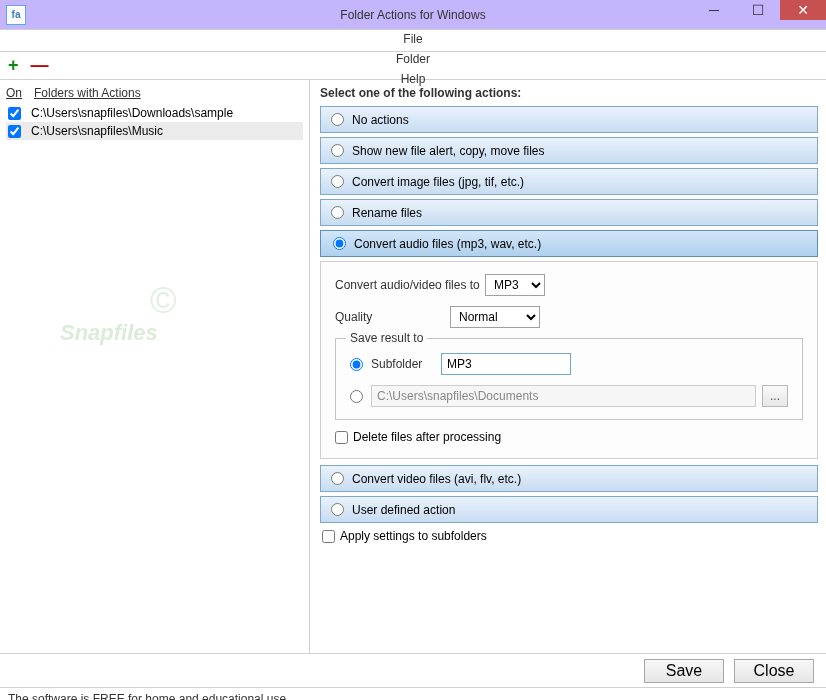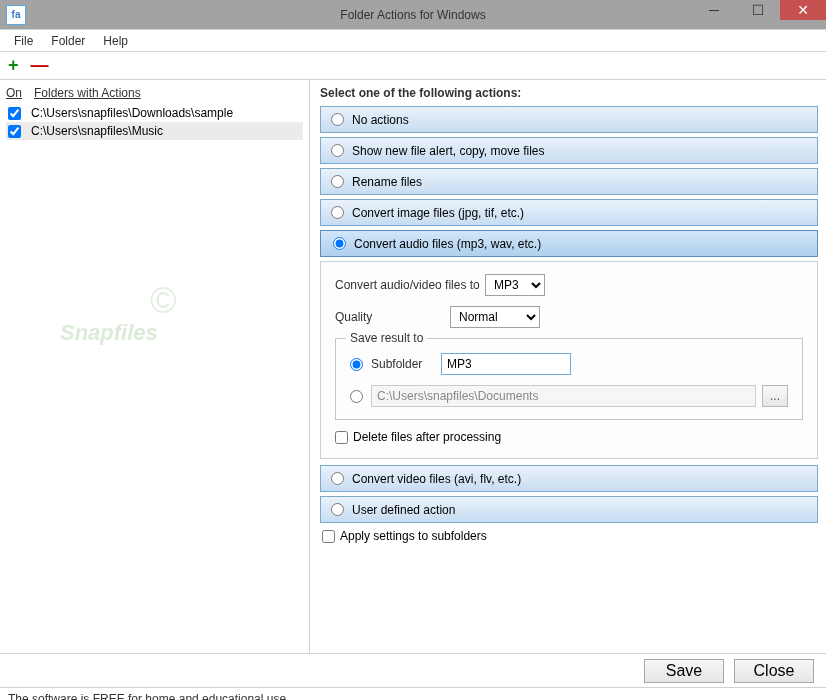--- a/index.html
+++ b/index.html
@@ -1,24 +1,24 @@
 <!DOCTYPE html>
 <html><head>
 <meta charset="utf-8">
 <style>
 * { box-sizing: border-box; margin: 0; padding: 0; }
 body { font-family: "Segoe UI", Tahoma, sans-serif; font-size: 12px; background: #fff; width: 826px; height: 700px; overflow: hidden; position: relative; }
-.titlebar { height: 30px; background: #a3a3a3; border-bottom: 1px solid #d0d0d0; display: flex; align-items: center; position: relative; }
+.titlebar { height: 30px; background: #c4b5fd; border-bottom: 1px solid #d0d0d0; display: flex; align-items: center; position: relative; }
 .titlebar-icon { width: 20px; height: 20px; margin: 0 6px; background: #fff; border: 1px solid #5aa9e0; display: flex; align-items: center; justify-content: center; font-size: 10px; color: #3b7abf; font-weight: bold; }
 .titlebar-title { position: absolute; left: 50%; transform: translateX(-50%); color: #333; font-size: 12px; }
 .titlebar-controls { margin-left: auto; display: flex; height: 100%; }
 .titlebar-btn { width: 44px; height: 20px; display: flex; align-items: center; justify-content: center; font-size: 14px; cursor: default; }
 .titlebar-min, .titlebar-max { color: #333; }
 .titlebar-close { background: #c75050; color: #fff; width: 46px; height: 20px; }
-.menubar { height: 22px; background: #fff; border-bottom: 1px solid #d0d0d0; display: flex; align-items: center; padding: 0 6px; gap: 2px; }
+.menubar { height: 22px; background: #fff; border-bottom: 1px solid #d0d0d0; display: flex; align-items: center; padding: 0 6px; gap: 2px; flex-direction: column; }
 .menu-item { padding: 2px 8px; color: #333; cursor: default; }
 .toolbar { height: 28px; background: #fff; border-bottom: 1px solid #d0d0d0; display: flex; align-items: center; padding: 0 8px; gap: 12px; }
 .tb-plus { color: #0a8a0a; font-size: 18px; font-weight: bold; cursor: default; }
 .tb-minus { color: #b00; font-size: 18px; font-weight: bold; cursor: default; }
 .content { display: flex; height: 574px; border-bottom: 1px solid #d0d0d0; position: relative; }
 .left-panel { width: 310px; border-right: 1px solid #d0d0d0; padding: 6px; overflow: hidden; position: relative; }
 .folder-header { display: flex; font-size: 12px; color: #333; margin-bottom: 4px; text-decoration: underline; }
 .col-on { width: 28px; }
 .folder-list { }
 .folder-row { display: flex; align-items: center; height: 18px; cursor: default; }
@@ -104,25 +104,25 @@
     <div class="action-option">
       <input type="radio" name="act" style="">
       <span>No actions</span>
     </div>
     <div class="action-option">
       <input type="radio" name="act" style="">
       <span>Show new file alert, copy, move files</span>
     </div>
     <div class="action-option">
       <input type="radio" name="act" style="">
-      <span>Rename files</span>
+      <span>Convert image files (jpg, tif, etc.)</span>
     </div>
     <div class="action-option">
       <input type="radio" name="act" style="">
-      <span>Convert image files (jpg, tif, etc.)</span>
+      <span>Rename files</span>
     </div>
     <div class="action-option selected">
       <input type="radio" name="act" checked="" style="">
       <span>Convert audio files (mp3, wav, etc.)</span>
     </div>
 
     <div class="action-detail">
       <div class="detail-row">
         <div class="detail-label">Convert audio/video files to</div>
         <select class="sel-format">

